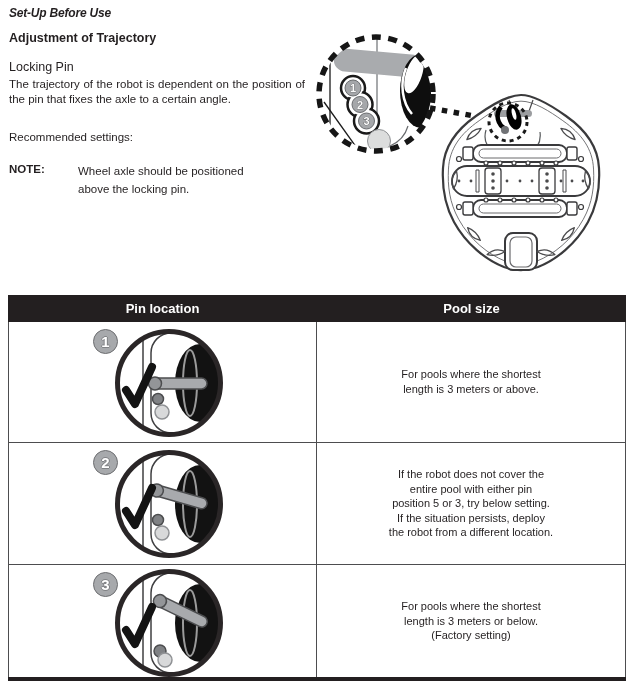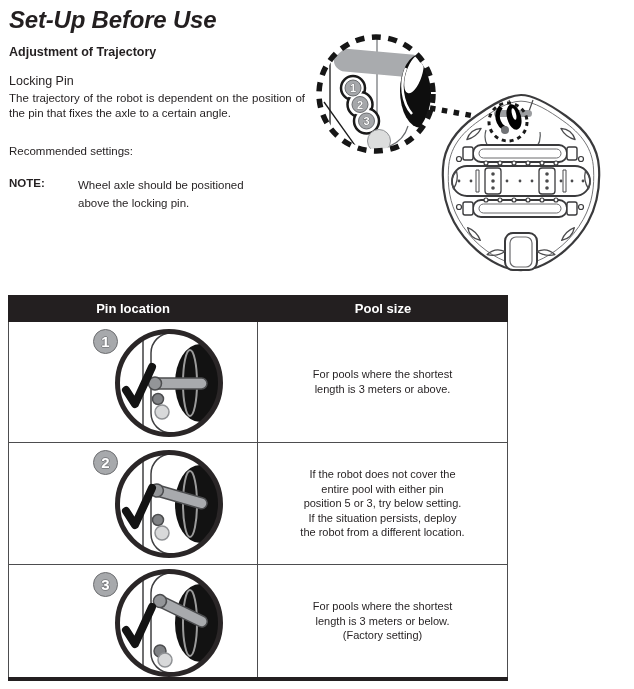--- a/index.html
+++ b/index.html
@@ -4,34 +4,34 @@
 <style>
   * { margin:0; padding:0; box-sizing:border-box; }
   html,body { background:#ffffff; }
   body {
     width:634px; height:689px; position:relative; overflow:hidden;
     font-family:"Liberation Sans", sans-serif; color:#231f20;
   }
 
   
   .text-col { position:absolute; left:9px; top:6px; width:296px; }
-  .doc-title { font-size:24px; font-weight:bold; font-style:italic; letter-spacing:-0.2px; margin-bottom:11px; }
+  .doc-title { font-size:12px; font-weight:bold; font-style:italic; letter-spacing:-0.2px; margin-bottom:11px; }
   .section-heading { font-size:12.5px; font-weight:bold; margin-bottom:15px; }
   .subheading { font-size:12.5px; font-weight:normal; margin-bottom:3px; }
   .paragraph { font-size:11.5px; line-height:1.28; text-align:justify; margin-bottom:25px; }
   .recommended { font-size:11.5px; margin-bottom:20px; }
   .note-row { display:flex; font-size:11.5px;gap:27px; }
   .note-label { font-weight:bold; width:42px; flex:0 0 42px; }
   .note-text { white-space:pre-line; line-height:1.55; }
 
   
   .top-illustration { position:absolute; left:300px; top:8px; width:334px; height:280px; }
 
   
-  .pin-table { position:absolute; left:8px; top:295px; width:500px; }
+  .pin-table { position:absolute; left:8px; top:295px; width:618px; }
   .thead { display:flex; background:#231f20; height:27px; align-items:center; }
   .th { width:50%; text-align:center; color:#ffffff; font-weight:bold; font-size:13px; }
   .tbody { border-left:1px solid #4d4d4f; border-right:1px solid #4d4d4f; }
   .tr { display:flex; border-bottom:1px solid #4d4d4f; }
   .tr:last-child { border-bottom:none; }
   .tr-1 { height:121px; } .tr-2 { height:122px; } .tr-3 { height:112px; }
   .td-pin { width:50%; border-right:1px solid #4d4d4f; position:relative; }
   .td-desc {
     width:50%; display:flex; align-items:center; justify-content:center;
     text-align:center; font-size:11px; line-height:1.32; white-space:pre-line;

